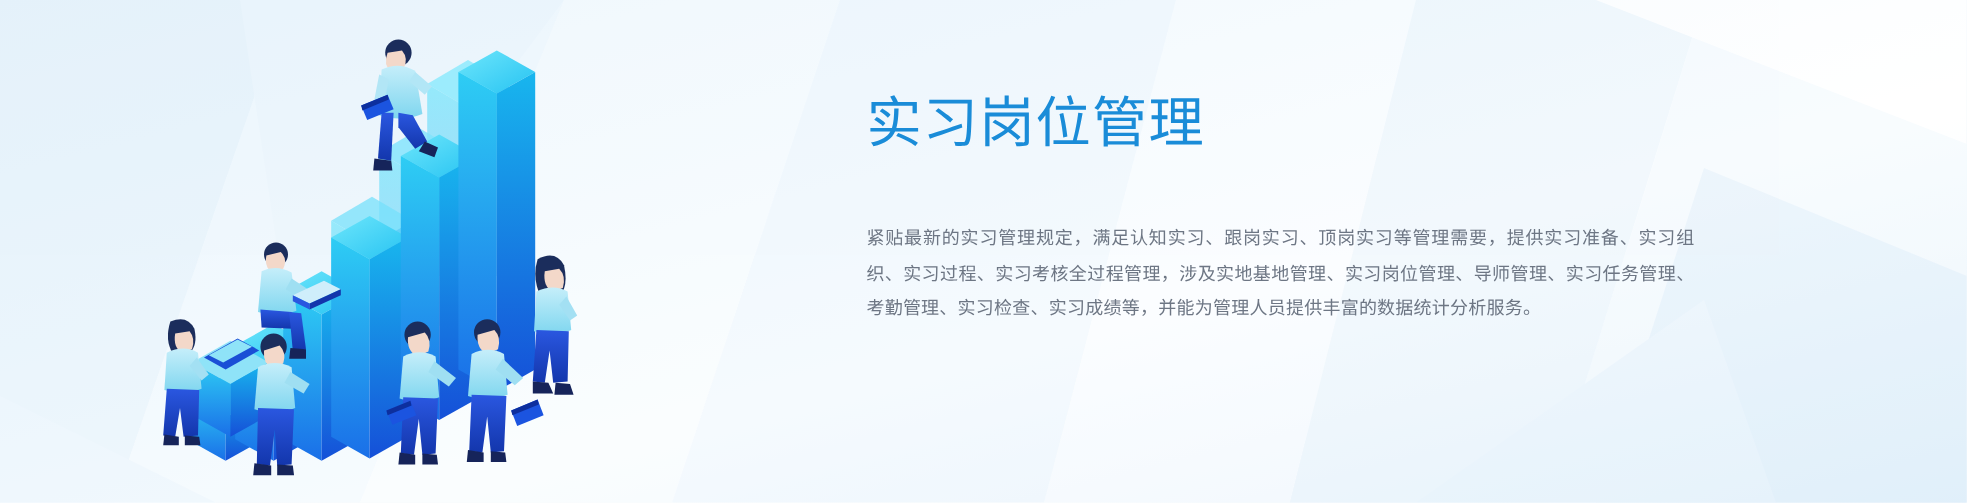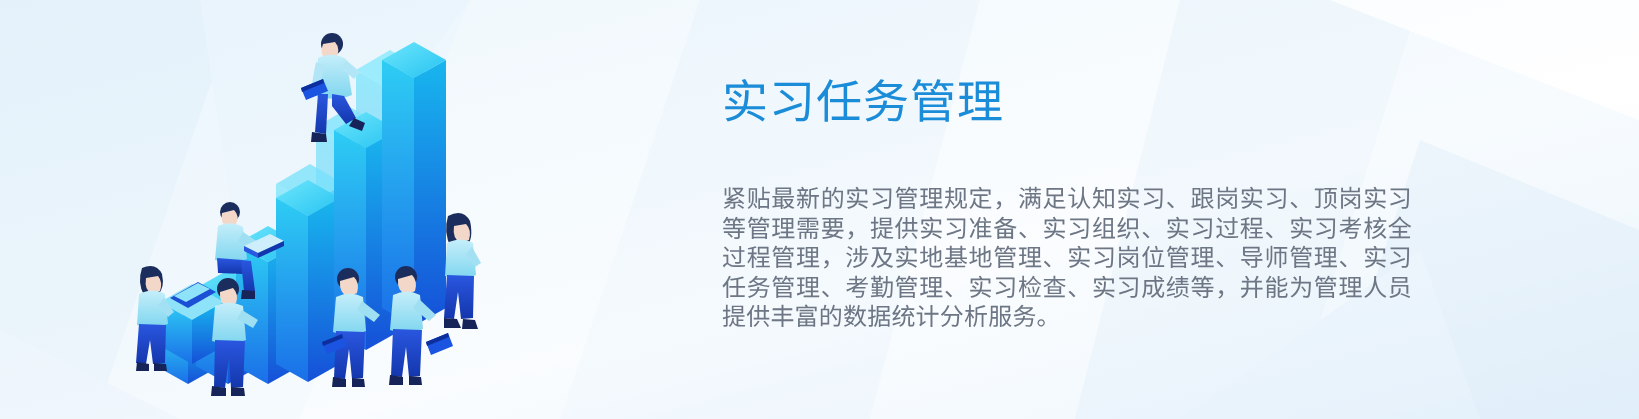--- a/index.html
+++ b/index.html
@@ -47,21 +47,21 @@
     font-size: 46px;
     line-height: 1.22;
     font-weight: 400;
     letter-spacing: 1px;
     color: #1a8cd8;
     white-space: nowrap;
   }
   .page-desc {
     margin: 0;
     padding-top: 54px;
-    font-size: 24px;
+    font-size: 15px;
     line-height: 29.5px;
     color: #6d7684;
     letter-spacing: 0.2px;
     text-align: justify;
     text-justify: inter-ideograph;
   }
 </style>
 </head>
 <body>
 
@@ -261,17 +261,17 @@
       <path d="M16 16 q-2 13 7 17 l8 -3 q3 -10 -3 -16 z" fill="#f3d8c9"></path>
       <path d="M9 33 q14 -7 26 0 l3 32 q-16 7 -31 1 z" fill="url(#shirtG)"></path>
       <path d="M34 37 l9 16 -6 4 -9 -13 z" fill="#a3e0f3"></path>
       <path d="M9 65 l27 1 -1 42 -12 1 -3 -27 -4 27 -10 -1 z" fill="url(#pantG)"></path>
       <path d="M6 108 l13 1 4 9 -17 0 z" fill="#16245a"></path>
       <path d="M25 109 l12 1 3 9 -16 0 z" fill="#16245a"></path>
     </g>
   </svg>
 
   <div class="text-block">
-    <h1 class="page-title">实习任务管理</h1>
+    <h1 class="page-title">实习岗位管理</h1>
     <p class="page-desc">紧贴最新的实习管理规定，满足认知实习、跟岗实习、顶岗实习等管理需要，提供实习准备、实习组织、实习过程、实习考核全过程管理，涉及实地基地管理、实习岗位管理、导师管理、实习任务管理、考勤管理、实习检查、实习成绩等，并能为管理人员提供丰富的数据统计分析服务。</p>
   </div>
 
 </div>
 
 </body></html>

